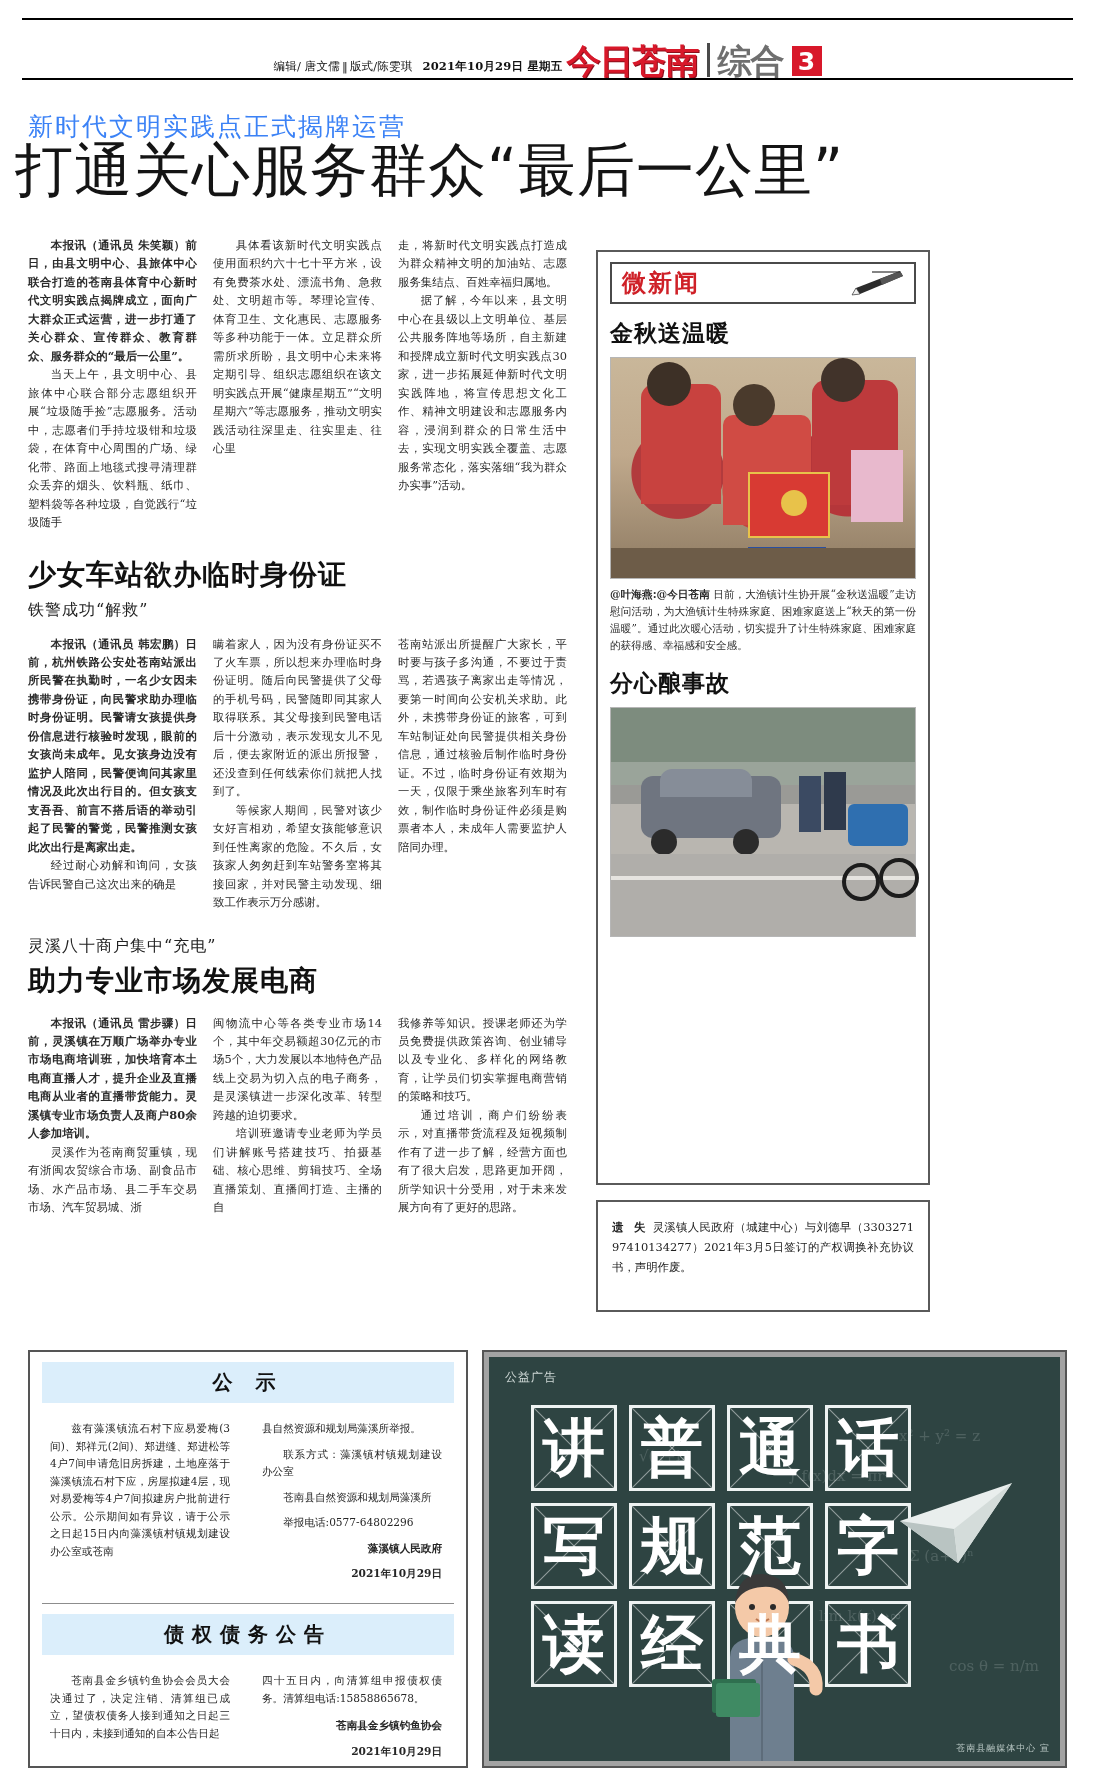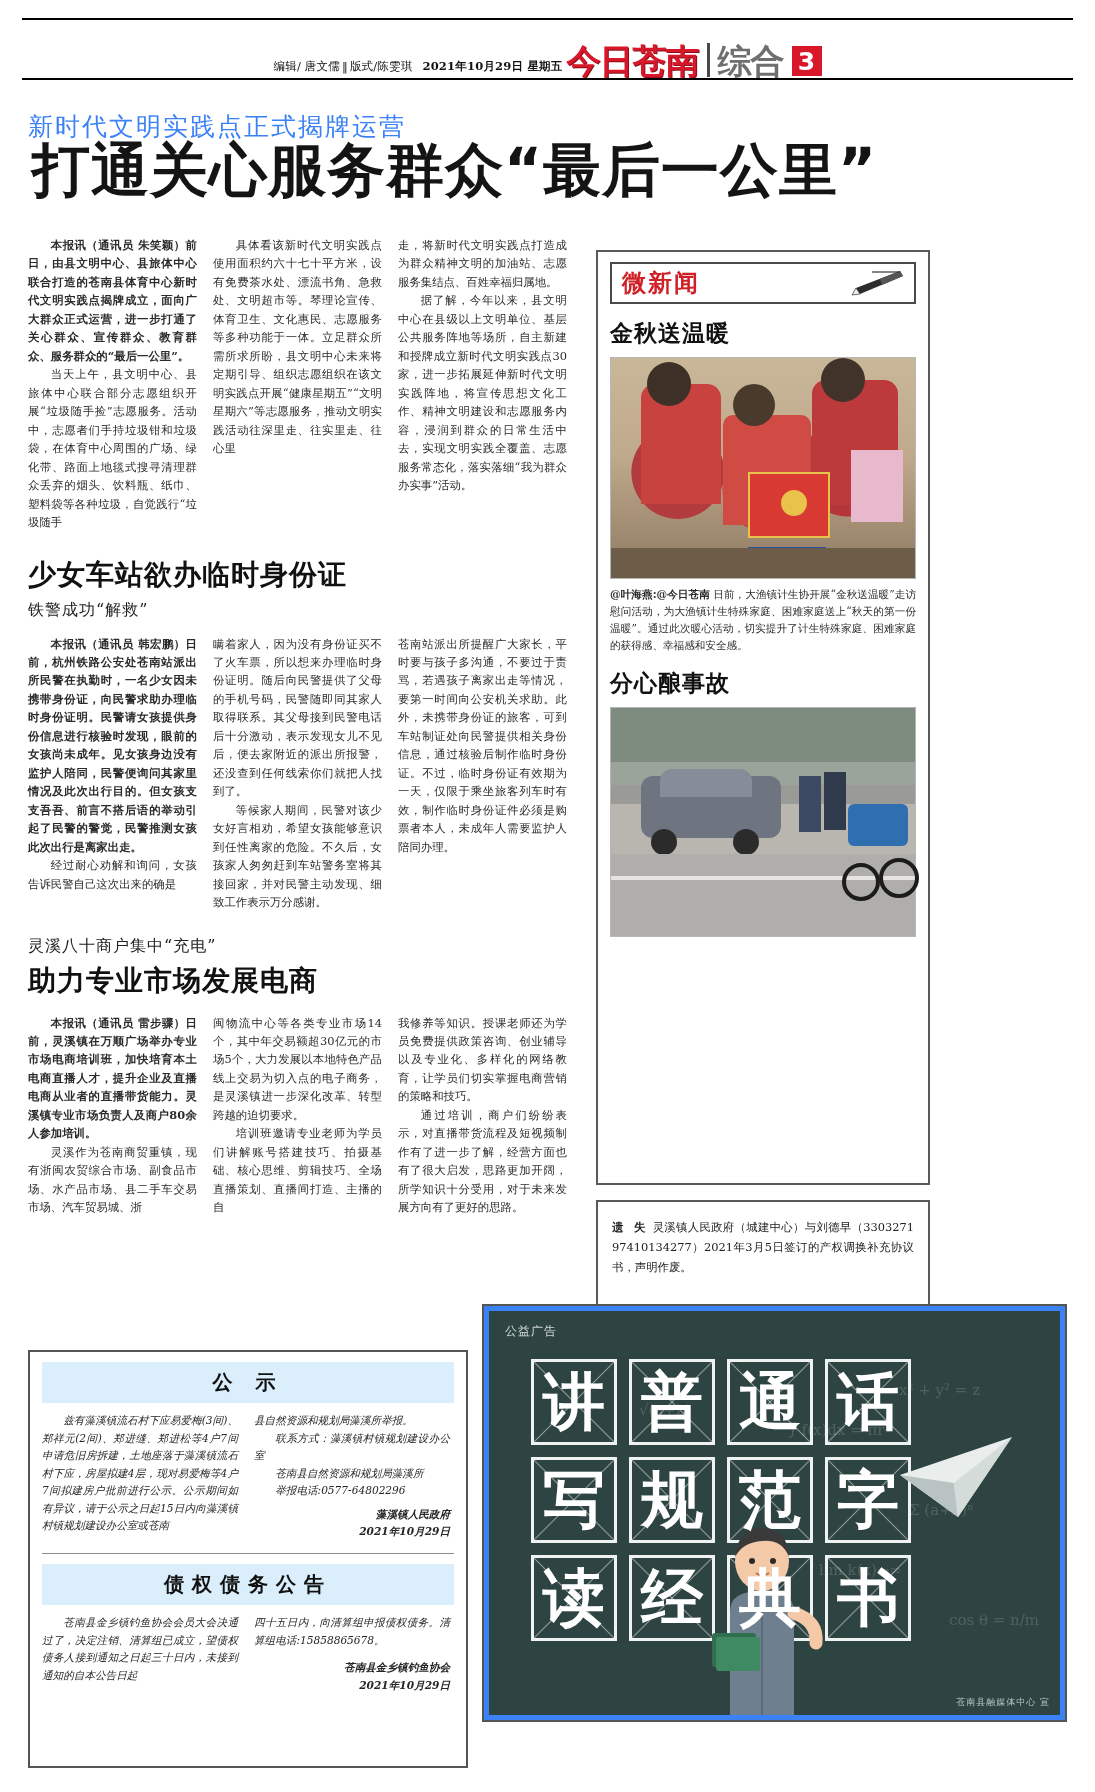--- a/index.html
+++ b/index.html
@@ -26,21 +26,21 @@
   .mast-pagenum{
     width:30px;height:30px;background:#d8182a;color:#fff;font-size:25px;font-weight:bold;
     display:flex;align-items:center;justify-content:center;margin-left:8px;margin-bottom:2px;
     font-family:"DejaVu Sans","Liberation Sans",sans-serif;
   }
   .mast-rule-bot{position:absolute;left:0;bottom:0;width:100%;height:2px;background:#000;}
 
   
   .kicker{position:absolute;left:28px;top:110px;font-size:25px;color:#3b82f6;letter-spacing:2px;
      font-family:"DejaVu Serif","Liberation Serif",serif;}
-  .headline{position:absolute;left:32px;top:140px;font-size:58px;font-weight:bold;color:#141414;
+  .headline{position:absolute;left:15px;top:140px;font-size:58px;font-weight:normal;color:#141414;
      letter-spacing:1px;line-height:1.05;white-space:nowrap;}
 
   
   .left-block{position:absolute;left:28px;top:236px;width:540px;}
   .cols3{display:flex;gap:16px;}
   .col{width:169px;}
   .bodytext{
     font-size:11.4px;line-height:1.62;color:#2b2b2b;text-align:justify;
     font-family:"DejaVu Serif","Liberation Serif",serif;
     text-justify:inter-ideograph;word-break:break-all;
@@ -75,26 +75,26 @@
 
   
   .bottom-left{position:absolute;left:28px;top:1350px;width:440px;height:418px;
      border:2px solid #555;box-sizing:border-box;padding:10px 12px;}
   .notice-title{background:#dbeefb;text-align:center;font-size:20px;font-weight:bold;color:#111;
      letter-spacing:8px;padding:7px 0;}
   .notice-cols{display:flex;gap:16px;margin-top:9px;}
   .notice-col{width:196px;}
   .notice-text{font-size:10.6px;line-height:1.66;color:#262626;text-align:justify;
      font-family:"DejaVu Serif","Liberation Serif",serif;word-break:break-all;}
-  .notice-text p{margin:0;text-indent:2em;font-style:italic;}
+  .notice-text p{margin:8px;text-indent:2em;}
   .sign{text-align:right;font-weight:bold;}
   .divider-line{height:1px;background:#8d8d8d;margin:12px 0 10px 0;}
 
-  .ad{position:absolute;left:482px;top:1304px;width:585px;height:418px;
-     border:2px solid #555;box-sizing:border-box;background:#3b82f6;padding:5px;}
+  .ad{position:absolute;left:482px;top:1350px;width:585px;height:418px;
+     border:2px solid #555;box-sizing:border-box;background:#a3a3a3;padding:5px;}
   .ad-inner{width:100%;height:100%;background:#2e4442;position:relative;overflow:hidden;}
   .ad-tag{position:absolute;left:16px;top:12px;font-size:12px;color:#cfd8d6;letter-spacing:1px;}
   .ad-lines{position:absolute;left:42px;top:48px;}
   .ad-line{display:flex;gap:12px;margin-bottom:12px;}
   .ad-ch{width:86px;height:86px;border:3px solid #eef3f2;color:#fff;font-size:62px;font-weight:bold;
      display:flex;align-items:center;justify-content:center;position:relative;box-sizing:border-box;
      line-height:1;}
   .ad-ch::before,.ad-ch::after{content:"";position:absolute;left:0;top:0;width:100%;height:100%;
      pointer-events:none;}
   .ad-ch::before{background:linear-gradient(to bottom right,transparent calc(50% - 1px),rgba(255,255,255,.45) 50%,transparent calc(50% + 1px));}

